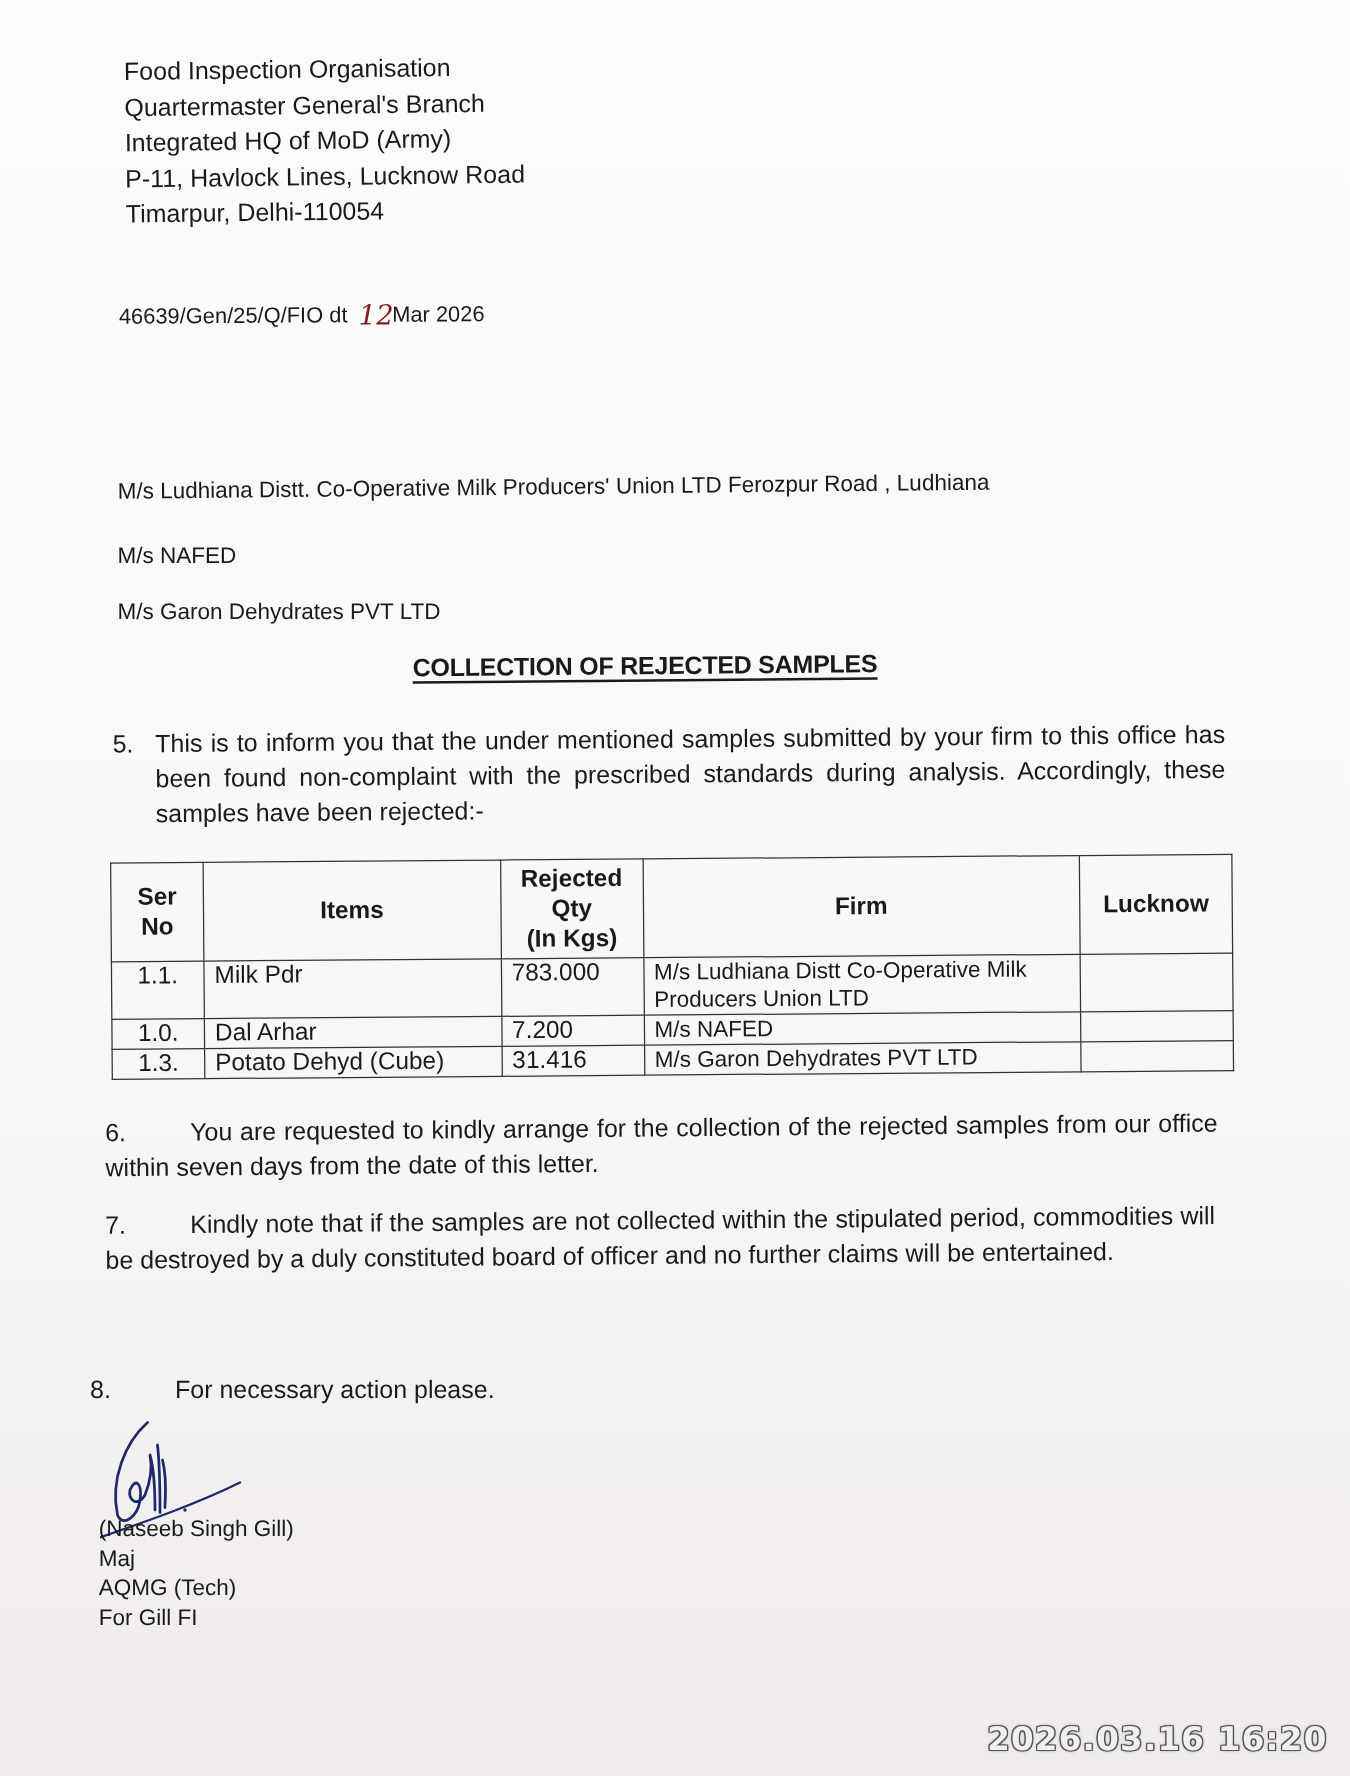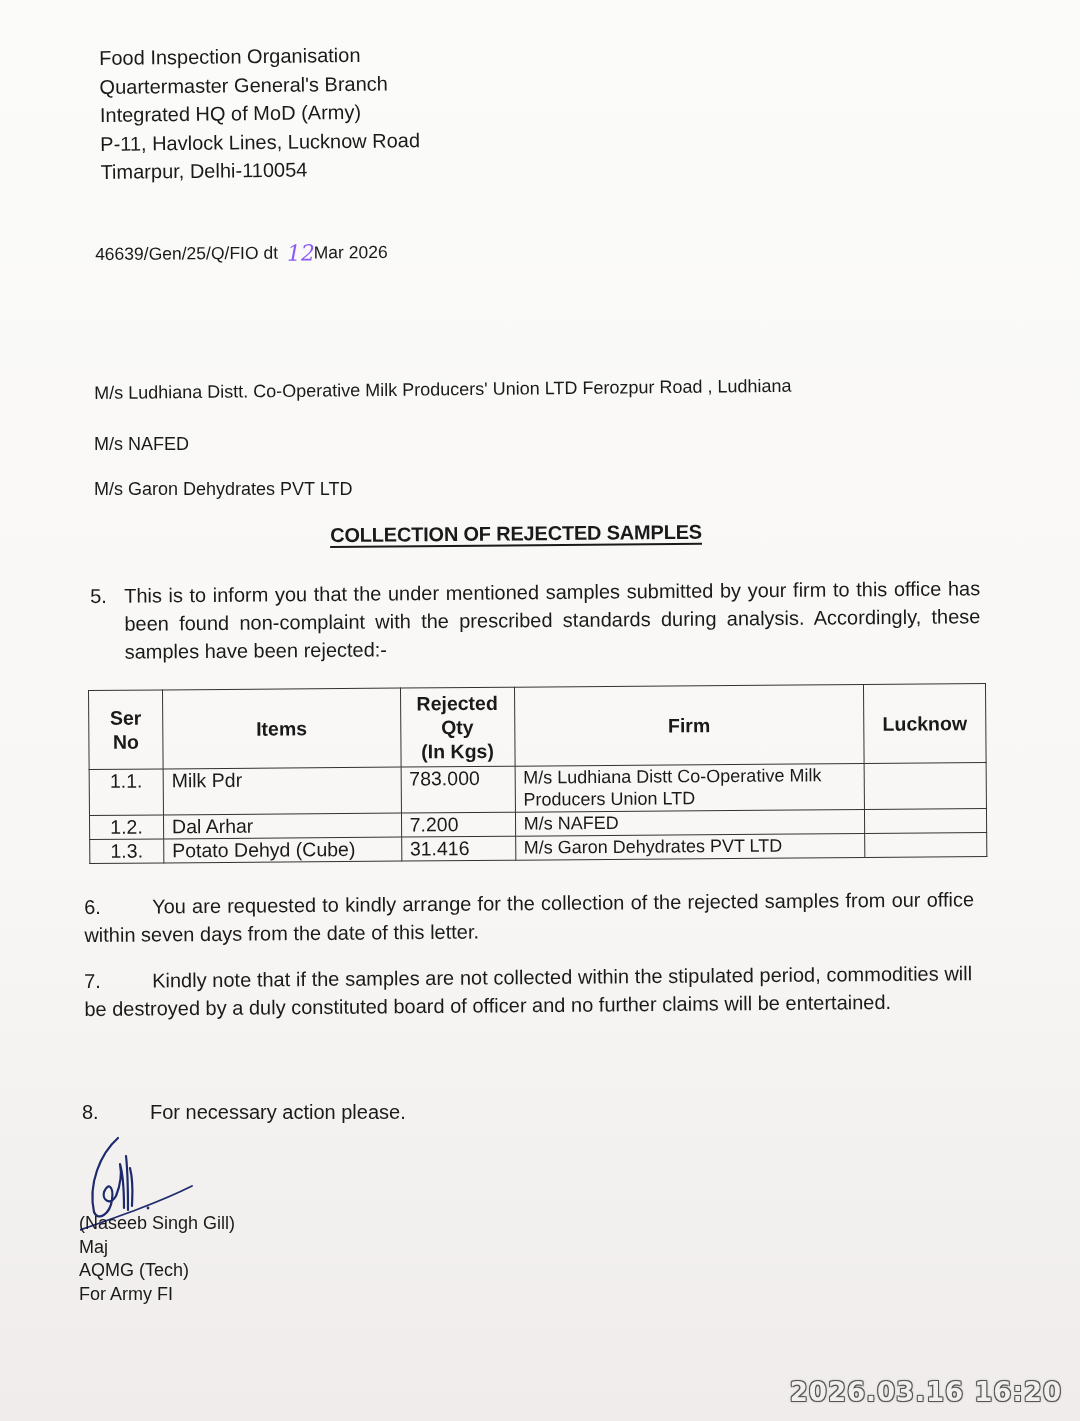--- a/index.html
+++ b/index.html
@@ -5,31 +5,31 @@
   html, body { margin:0; padding:0; }
   body {
     width:1080px; height:1421px; overflow:hidden; position:relative;
     background: linear-gradient(180deg, #fbfbfa 0%, #f8f7f6 60%, #efeceb 100%);
     font-family: "Liberation Sans", sans-serif; color:#1a1a1a;
   }
   .abs { position:absolute; }
   .addr { left:99px; top:44px; font-size:20px; line-height:28.5px; transform:rotate(-0.7deg); transform-origin:left top; }
   .addr div { white-space:nowrap; }
   .ref { left:95px; top:240px; font-size:17.5px; white-space:nowrap; transform:rotate(-0.4deg); transform-origin:left top; }
-  .ref .day { font-family:"DejaVu Serif", serif; font-style:italic; color:#8b5cf6; font-size:22px; margin-left:4px; position:relative; top:2px; }
+  .ref .day { font-family:"DejaVu Serif", serif; font-style:italic; color:#7f1d1d; font-size:22px; margin-left:4px; position:relative; top:2px; }
   .ref .mar { margin-left:-6px; }
   .addressee { left:94px; font-size:18px; white-space:nowrap; transform-origin:left top; }
   .title { left:330px; top:524px; font-size:20px; font-weight:bold; text-decoration:underline; text-underline-offset:4px; white-space:nowrap; transform:rotate(-0.5deg); transform-origin:left top; letter-spacing:-0.2px; }
   .para { font-size:20px; line-height:28px; transform:rotate(-0.5deg); transform-origin:left top; }
   .p5 { left:90px; top:582px; width:890px; }
   .p5 .num { position:absolute; left:0; top:0; }
   .p5 .txt { margin-left:34px; text-align:justify; text-align-last:left; }
   .p6 { left:84px; top:893px; width:890px; text-align:justify; text-align-last:left; }
   .p7 { left:84px; top:967px; width:888px; text-align:justify; text-align-last:left; }
-  .p8 { left:82px; top:1101px; font-size:20px; white-space:nowrap; }
+  .p8 { left:72px; top:1101px; font-size:20px; white-space:nowrap; }
   .tab { display:inline-block; width:68px; }
   table.samples {
     position:absolute; left:88px; top:690px; width:898px;
     border-collapse:collapse; font-size:19.5px; transform:rotate(-0.45deg); transform-origin:left top;
   }
   table.samples th, table.samples td { border:1.6px solid #333; padding:0 8px; vertical-align:top; }
   table.samples th { font-weight:bold; text-align:center; vertical-align:middle; height:78px; line-height:24px; }
   table.samples td { line-height:23px; }
   table.samples td.ser { text-align:center; }
   .sig { left:80px; top:1134px; }
@@ -88,21 +88,21 @@
   </thead>
   <tbody>
     <tr style="height:46px">
       <td class="ser">1.1.</td>
       <td>Milk Pdr</td>
       <td>783.000</td>
       <td style="font-size:18px;line-height:22px;">M/s Ludhiana Distt Co-Operative Milk Producers Union LTD</td>
       <td></td>
     </tr>
     <tr>
-      <td class="ser">1.2.</td>
+      <td class="ser">1.0.</td>
       <td>Dal Arhar</td>
       <td>7.200</td>
       <td style="font-size:18px;">M/s NAFED</td>
       <td></td>
     </tr>
     <tr>
       <td class="ser">1.3.</td>
       <td>Potato Dehyd (Cube)</td>
       <td>31.416</td>
       <td style="font-size:18px;">M/s Garon Dehydrates PVT LTD</td>
@@ -126,16 +126,16 @@
 <svg class="abs sig" width="130" height="100" viewBox="0 0 130 100">
   <path d="M38 4 C20 20, 8 50, 14 78 C18 88, 30 80, 32 66 C34 52, 28 48, 24 58 C22 66, 30 72, 36 62 C40 52, 42 40, 40 30 M40 30 C44 44, 44 62, 44 74 M46 22 C48 40, 48 60, 48 76 M50 34 C54 50, 52 64, 52 72" fill="none" stroke="#1d2a6b" stroke-width="2.2" stroke-linecap="round"></path>
   <path d="M0 96 C40 82, 80 68, 112 52" fill="none" stroke="#1d2a6b" stroke-width="1.8" stroke-linecap="round"></path>
   <circle cx="68" cy="74" r="1.4" fill="#1d2a6b"></circle>
 </svg>
 
 <div class="abs signame">
   <div>(Naseeb Singh Gill)</div>
   <div>Maj</div>
   <div>AQMG (Tech)</div>
-  <div>For Army FI</div>
+  <div>For Gill FI</div>
 </div>
 
 <div class="abs stamp">2026.03.16 16:20</div>
 
 </body></html>

